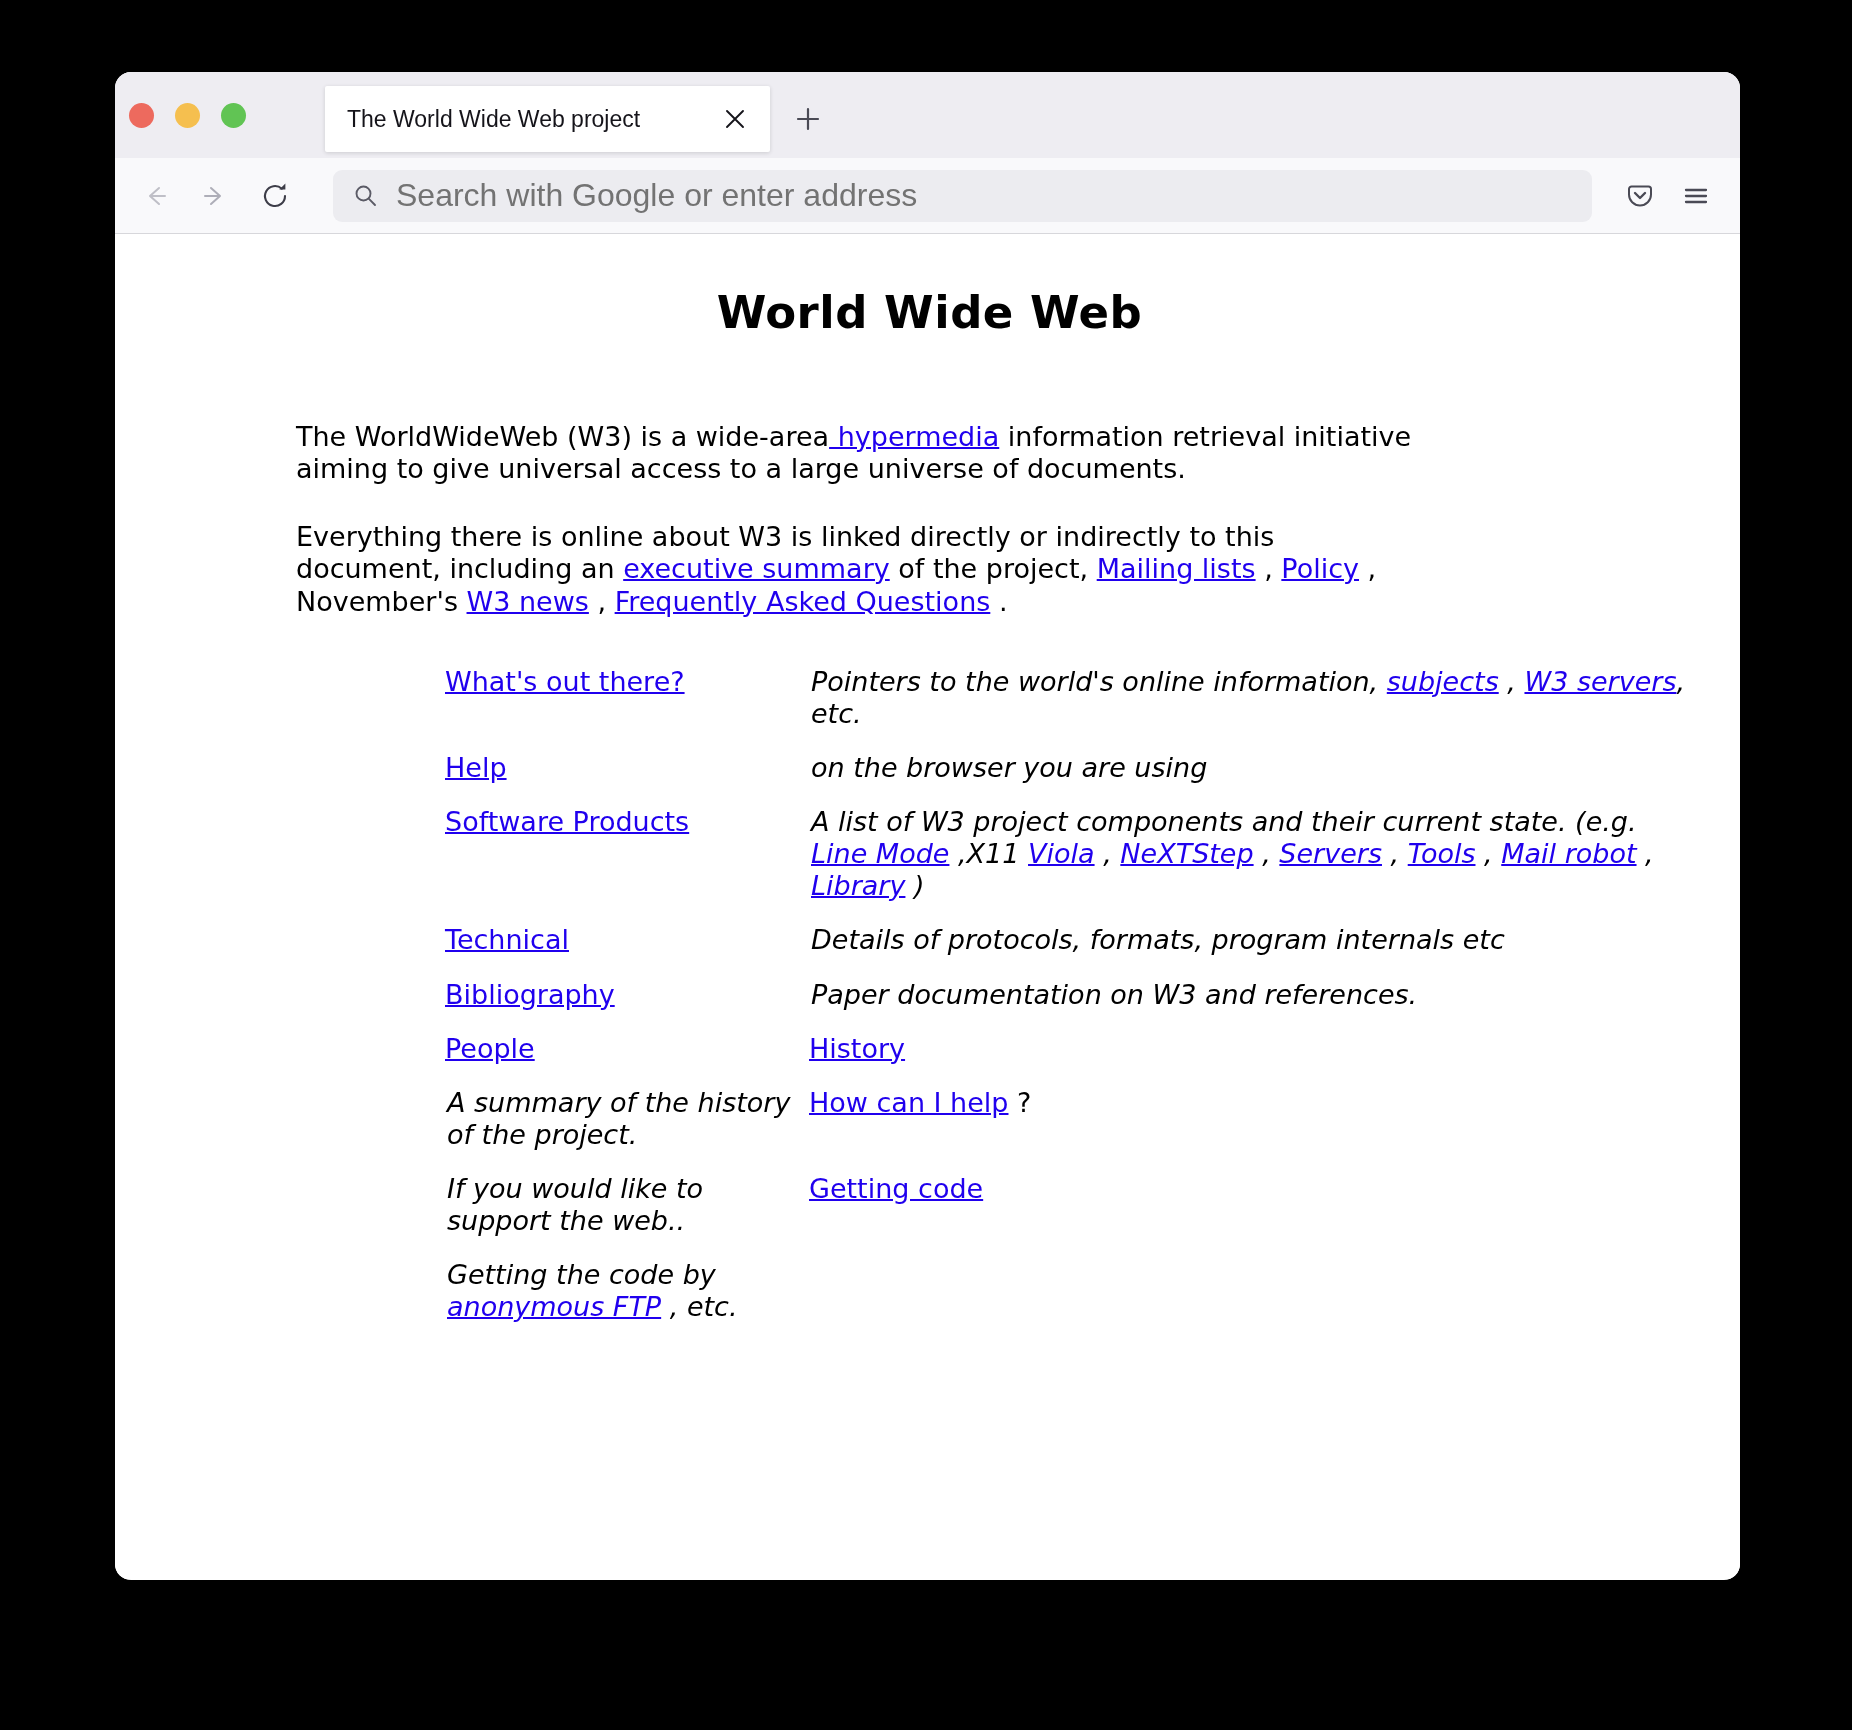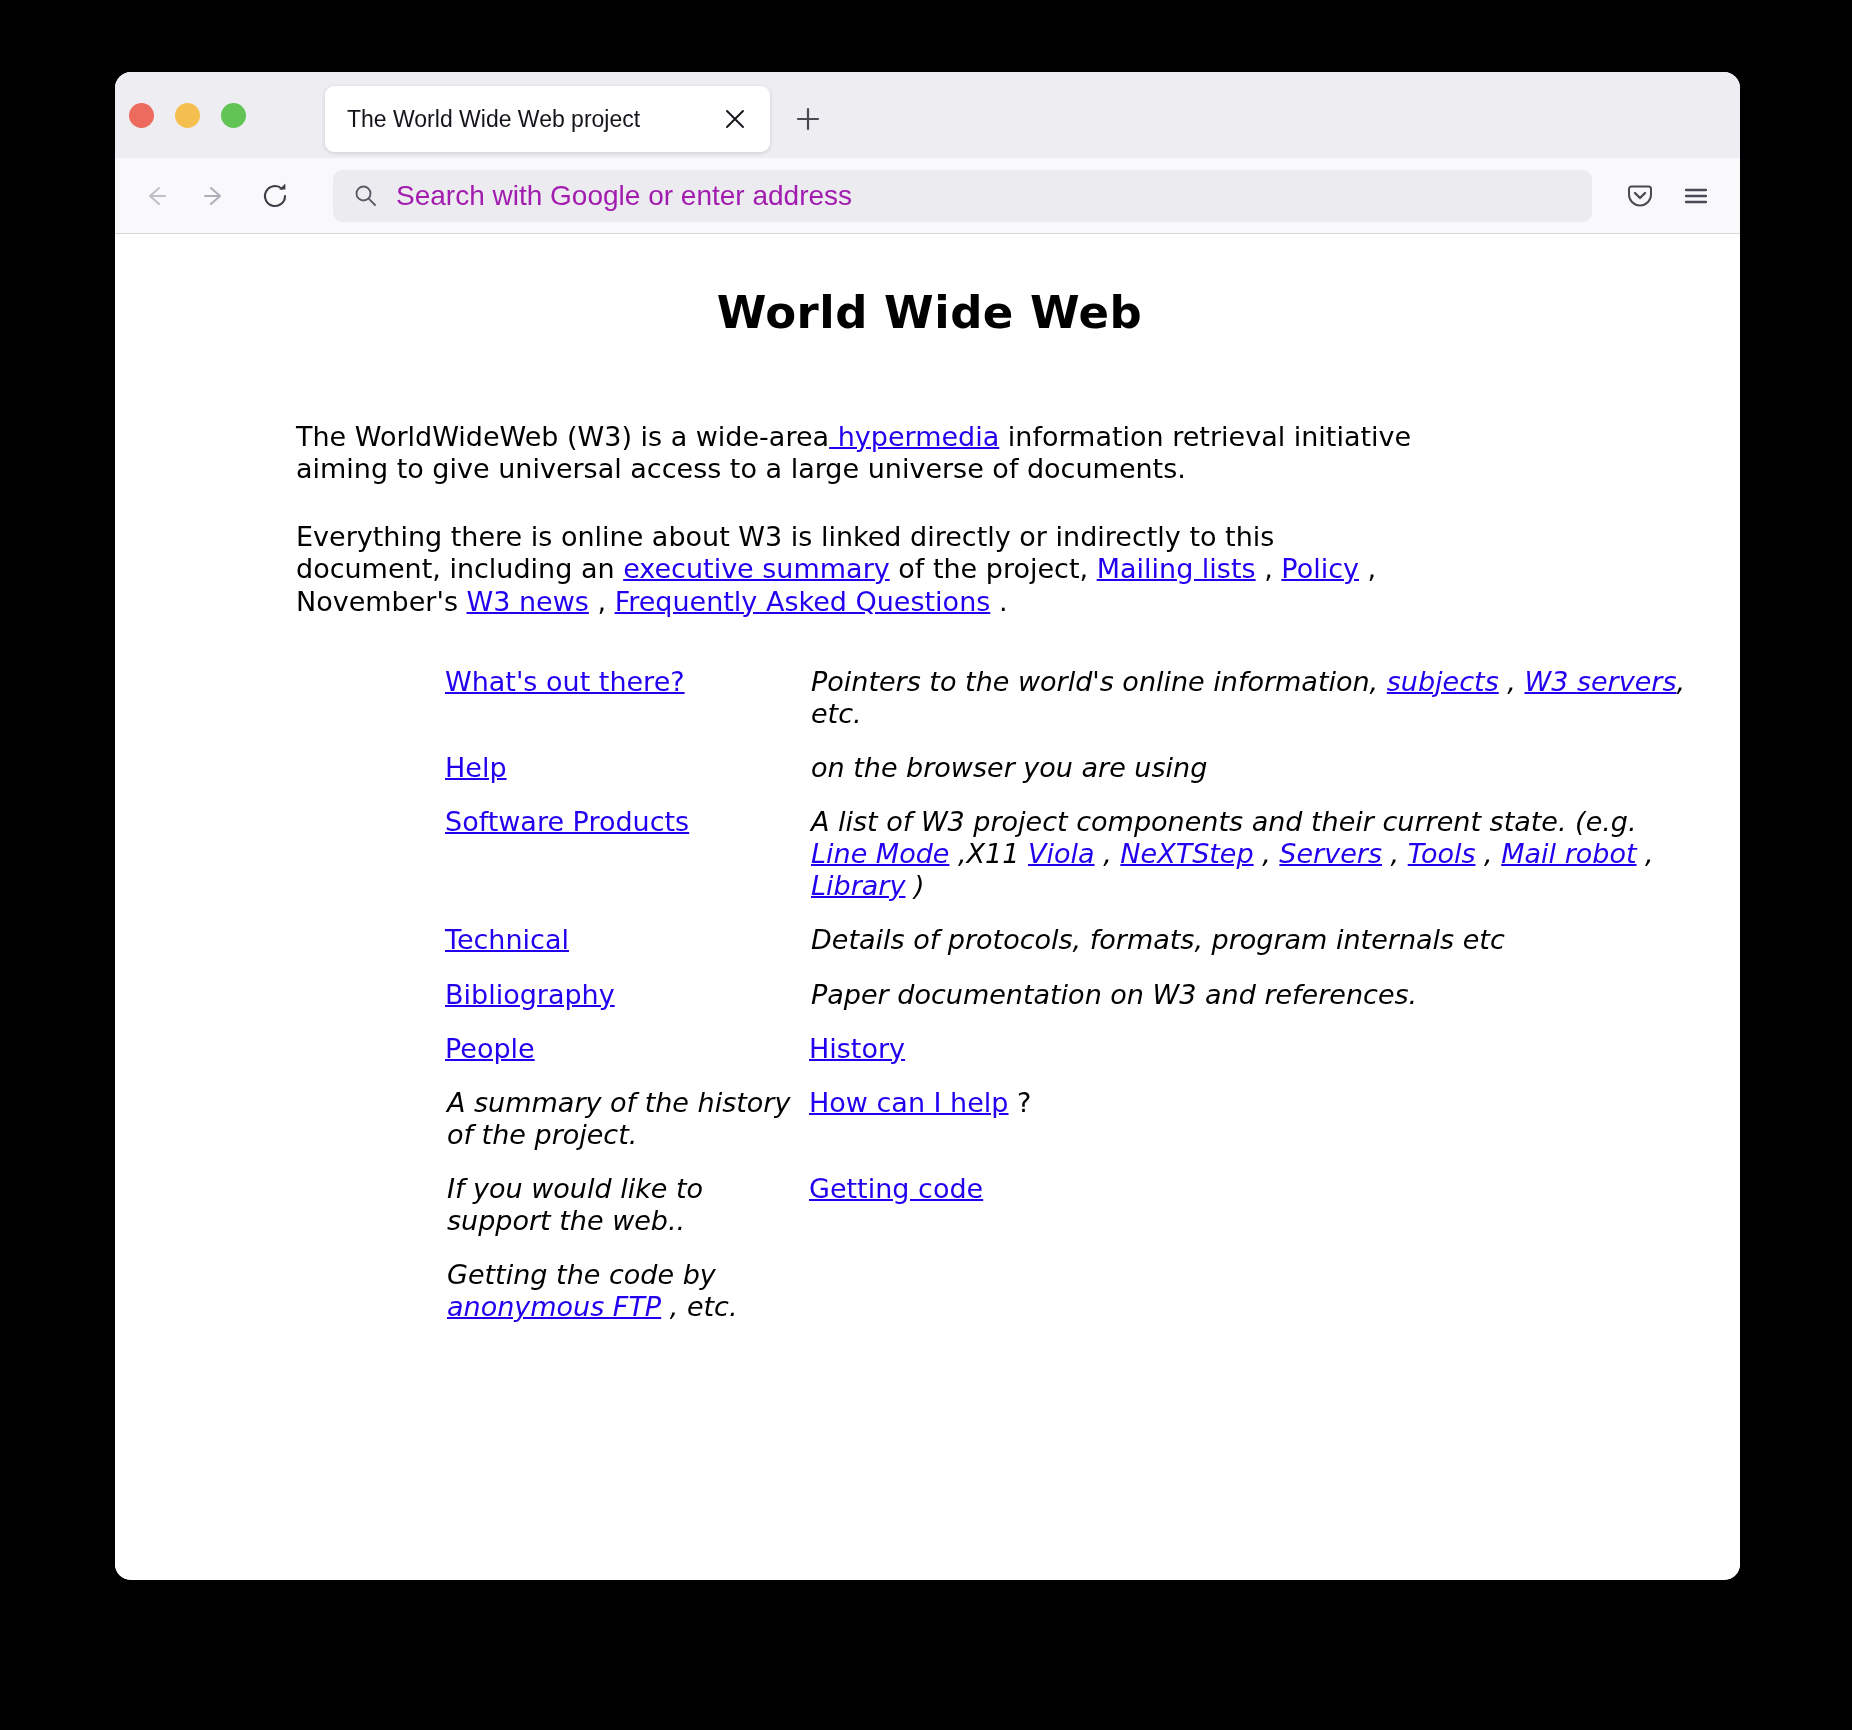--- a/index.html
+++ b/index.html
@@ -49,21 +49,21 @@
   .dot.yellow { background: #f5bf4f; }
   .dot.green  { background: #61c454; }
 
   .tab {
     position: absolute;
     left: 210px;
     top: 14px;
     width: 445px;
     height: 66px;
     background: #ffffff;
-    border-radius: 9px;
+    border-radius: 2px;
     box-shadow: 0 1px 4px rgba(0,0,0,0.14);
     display: flex;
     align-items: center;
     box-sizing: border-box;
     padding: 0 18px 0 22px;
   }
   .tab-title {
     flex: 1;
     font-size: 23px;
     color: #15141a;
@@ -123,22 +123,22 @@
     margin: 0 22px 0 24px;
     background: #ececf0;
     border-radius: 9px;
     display: flex;
     align-items: center;
     padding: 0 20px;
     box-sizing: border-box;
   }
   .urlbar .mag { margin-right: 18px; display: flex; flex: 0 0 auto; }
   .urlbar .ph {
-    font-size: 28px;
-    color: #a21caf;
+    font-size: 32px;
+    color: #737373;
     white-space: nowrap;
   }
   .right-btns { display: flex; align-items: center; flex: 0 0 auto; }
   .right-btns .navbtn { margin-right: 4px; }
 
   
   .content {
     position: relative;
     height: calc(100% - 163px);
     background: #ffffff;

